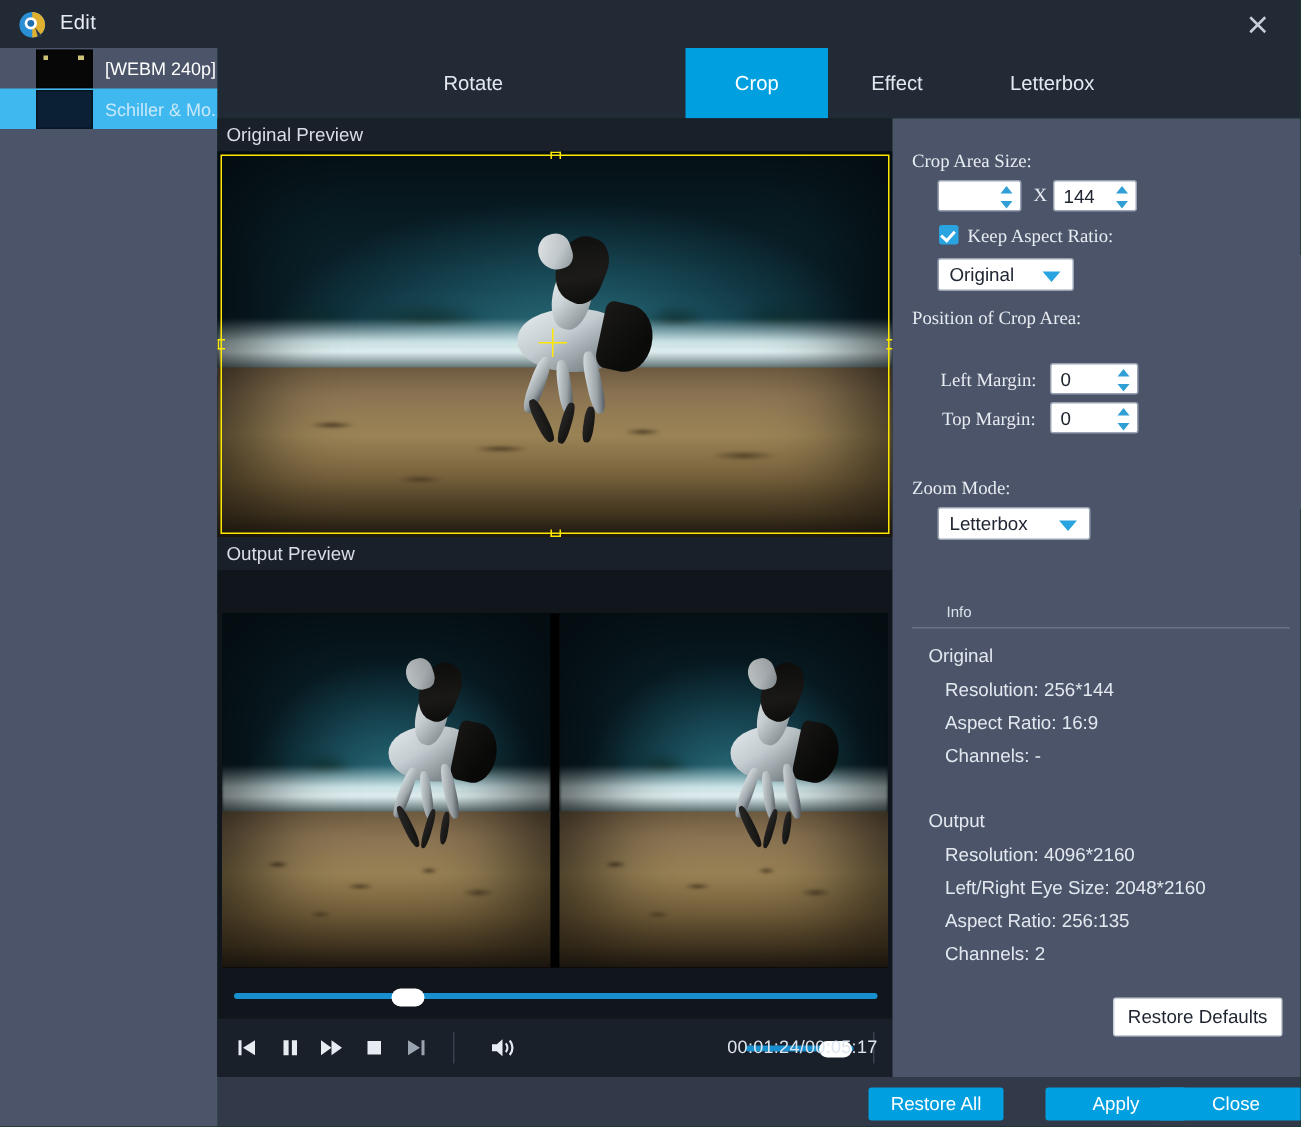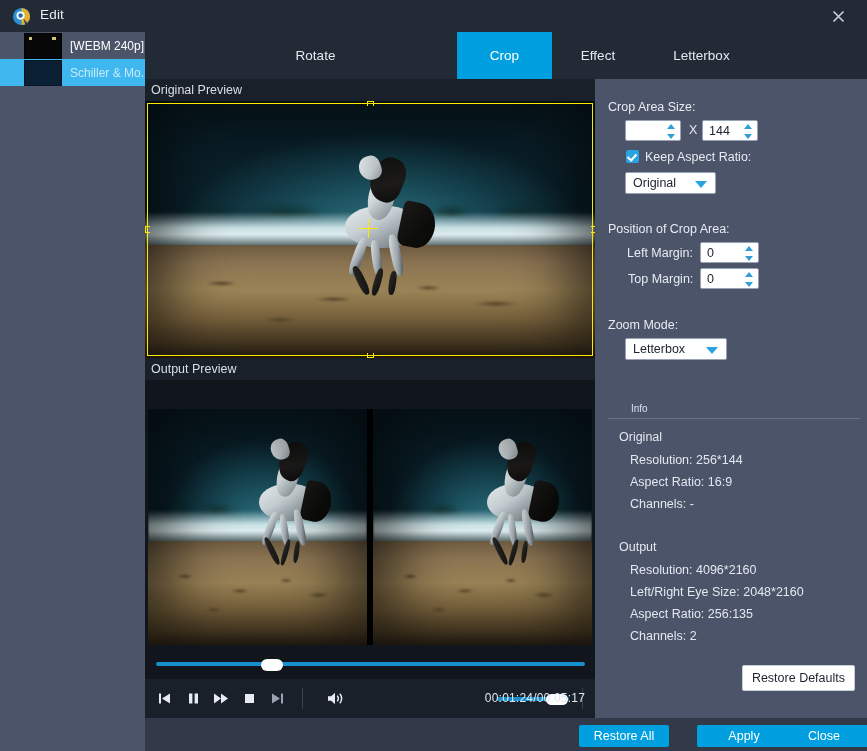--- a/index.html
+++ b/index.html
@@ -102,21 +102,21 @@
   .ctrls{position:absolute;left:0;top:30px;width:450px;height:39px;background:#1a2029;}
   .btn{position:absolute;top:8px;width:22px;height:22px;display:flex;align-items:center;justify-content:center;cursor:pointer;}
   .sep{position:absolute;top:9px;width:1px;height:21px;background:#39414e;}
   .vol{position:absolute;left:352px;top:15px;width:72px;height:10px;cursor:pointer;}
   .vol .track{position:absolute;left:0;top:3px;width:100%;height:4px;background:#1890d0;border-radius:2px;}
   .vol .knob{position:absolute;top:0;width:22px;height:11px;margin-left:-11px;background:#fff;border-radius:6px;}
   .timer{position:absolute;right:10px;top:12px;font-size:12px;color:#dfe5ee;letter-spacing:.2px;}
 
   
   .rpanel{position:absolute;left:595px;top:79px;width:272px;height:639px;background:#4b5468;}
-  .lbl{color:#e7ebf2;font-size:12.5px;}
+  .lbl{color:#e7ebf2;font-size:12.5px;font-family:Liberation Serif, serif;}
   .spin{position:relative;display:inline-block;background:#fff;border:1px solid #9aa3b4;border-radius:2px;height:21px;box-sizing:border-box;}
   .spin input{border:0;outline:0;background:transparent;height:19px;font-size:12.5px;color:#202733;
               font-family:"Liberation Sans",sans-serif;padding:0 0 0 6px;width:calc(100% - 22px);}
   .arrs{position:absolute;right:4px;top:3px;width:9px;height:15px;cursor:pointer;}
   .arrs:before,.arrs:after{content:"";position:absolute;left:0;border-left:4px solid transparent;border-right:4px solid transparent;}
   .arrs:before{top:0;border-bottom:5px solid #2f9fd6;}
   .arrs:after{bottom:0;border-top:5px solid #2f9fd6;}
   .chk{width:13px;height:13px;border-radius:2px;background:#2aa4e0;position:relative;cursor:pointer;}
   .chk:after{content:"";position:absolute;left:3px;top:2px;width:4px;height:7px;border:solid #fff;border-width:0 2px 2px 0;transform:rotate(42deg);}
   .sel2{position:relative;background:#fff;border:1px solid #9aa3b4;border-radius:2px;height:22px;
@@ -345,21 +345,21 @@
   </div>
 
   <div class="chk" style="position:absolute;left:626px;top:150px;"></div>
   <div class="lbl" style="position:absolute;left:645px;top:150px;">Keep Aspect Ratio:</div>
 
   <div class="sel2" style="position:absolute;left:625px;top:172px;width:91px;">
     <span>Original</span>
     <div class="tri"></div>
   </div>
 
-  <div class="lbl" style="position:absolute;left:608px;top:222px;">Position of Crop Area:</div>
+  <div class="lbl" style="position:absolute;left:608px;top:205px;">Position of Crop Area:</div>
 
   <div class="lbl" style="position:absolute;left:627px;top:246px;">Left Margin:</div>
   <div class="spin" style="position:absolute;left:700px;top:242px;width:59px;">
     <input type="text" value="0" style="">
     <div class="arrs"></div>
   </div>
 
   <div class="lbl" style="position:absolute;left:628px;top:272px;">Top Margin:</div>
   <div class="spin" style="position:absolute;left:700px;top:268px;width:59px;">
     <input type="text" value="0" style="">

